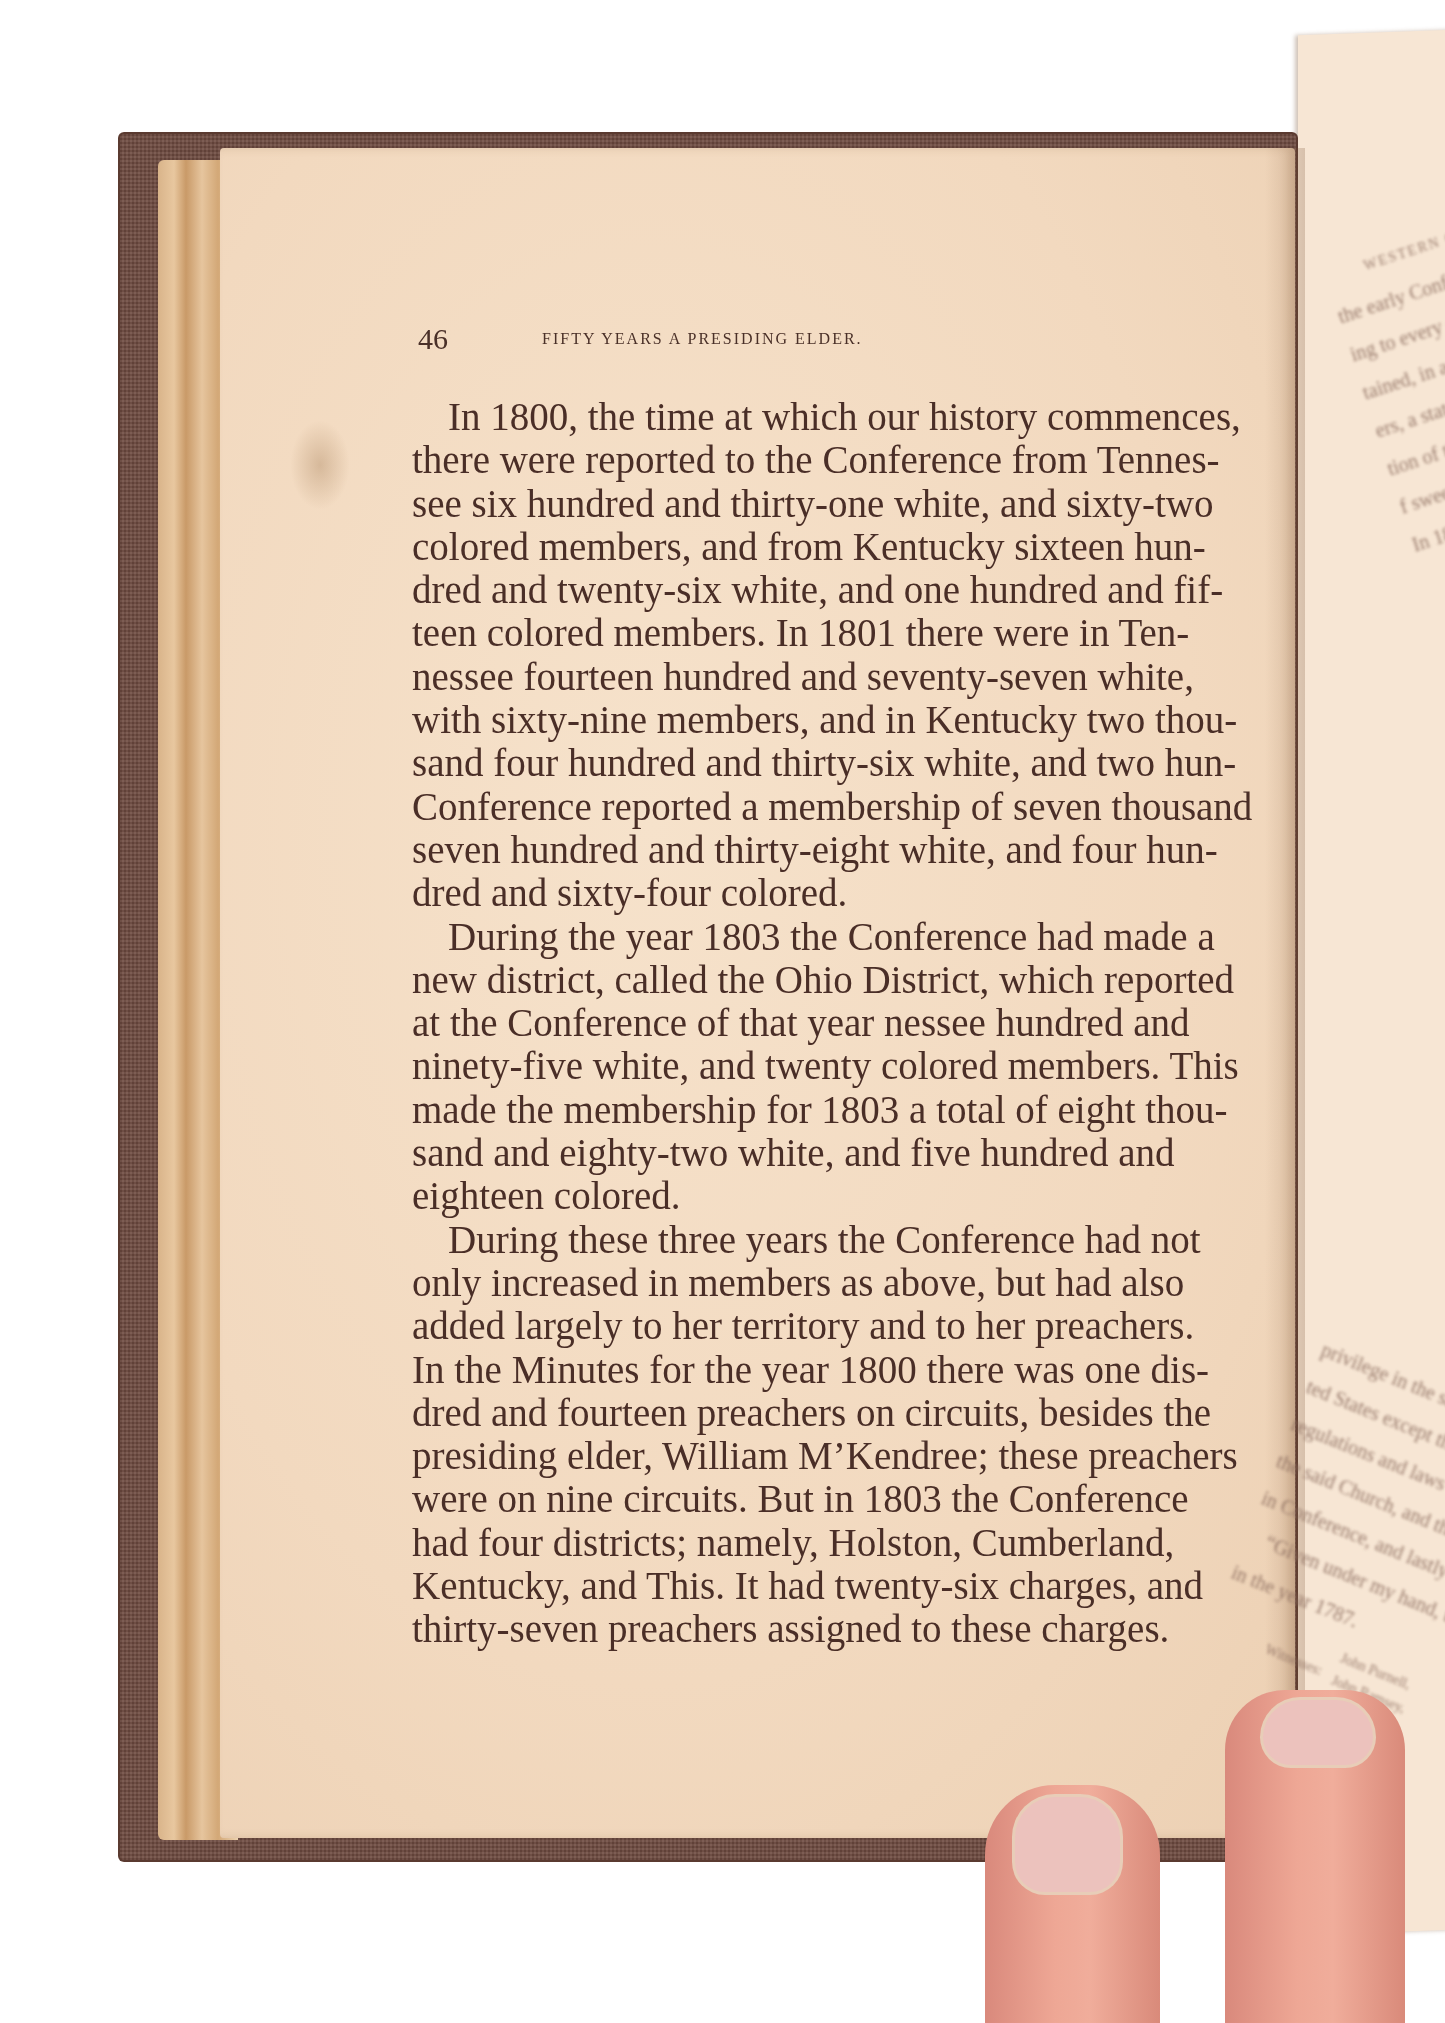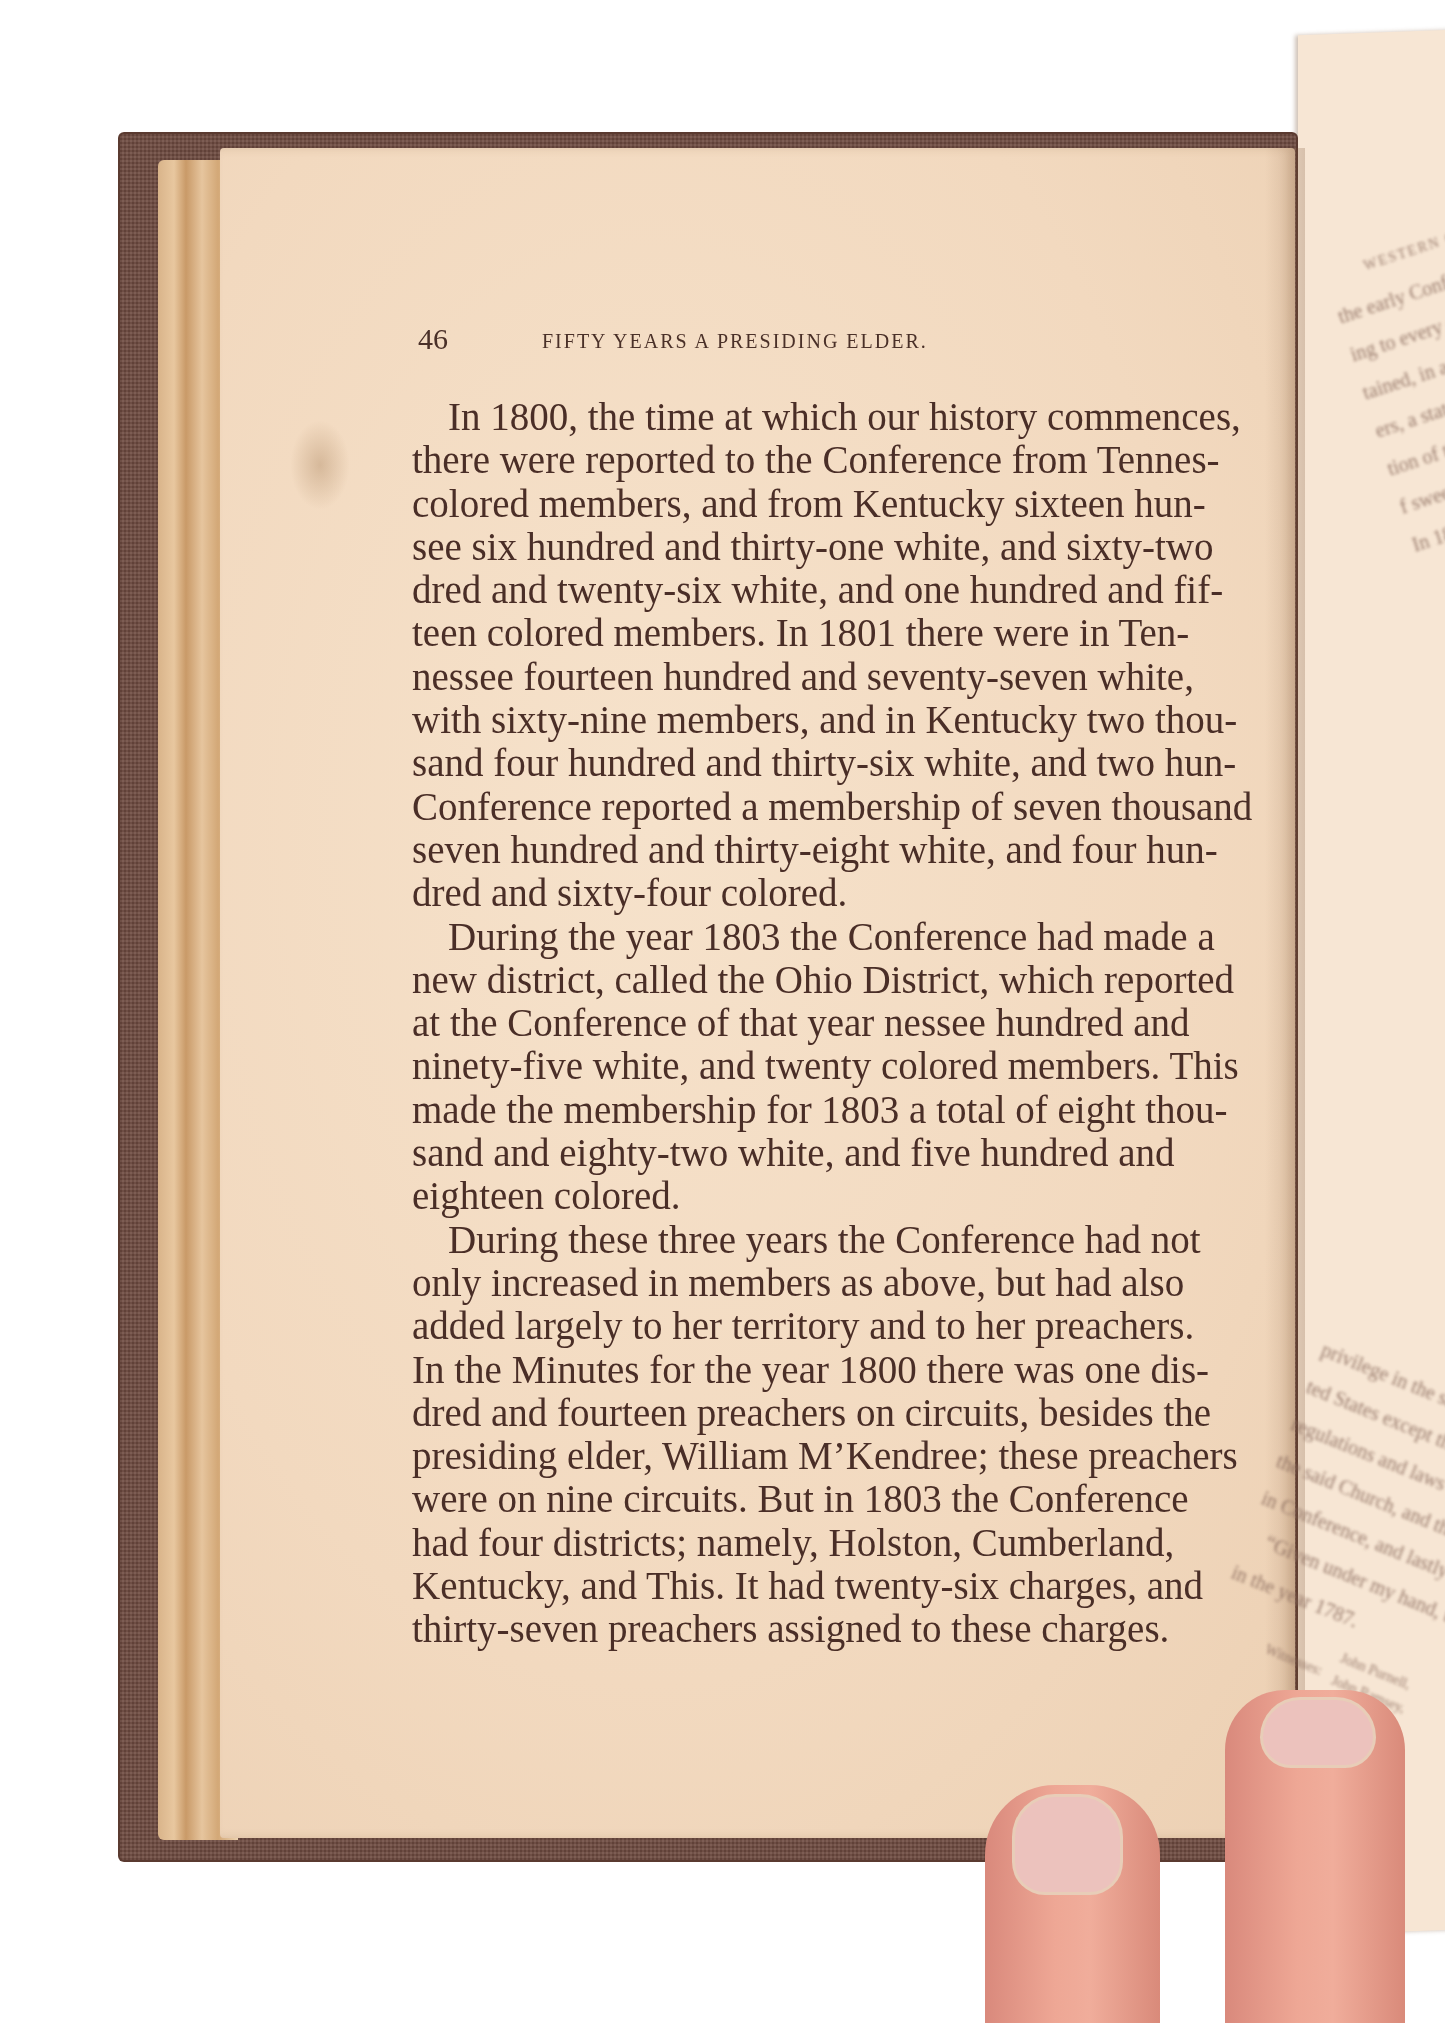--- a/index.html
+++ b/index.html
@@ -99,21 +99,21 @@
     
     .page-number {
       position: absolute;
       left: 378px; top: 322px;
       font-size: 30px;
       color: #4a3028;
     }
     .running-head {
       position: absolute;
       left: 502px; top: 330px;
-      font-size: 20px;
+      font-size: 16px;
       letter-spacing: 2px;
       color: #4a3028;
     }
 
     
     .body-text {
       position: absolute;
       left: 372px; top: 395px;
       width: 748px;
       color: #4a2e27;
@@ -154,22 +154,22 @@
   <div class="stain"></div>
 
   <div class="page-number">46</div>
   <div class="running-head">FIFTY YEARS A PRESIDING ELDER.</div>
 
   <div class="body-text">
 
     <div>
       <span class="para-line indent">In 1800, the time at which our history commences,</span>
       <span class="para-line">there were reported to the Conference from Tennes-</span>
+      <span class="para-line">see six hundred and thirty-one white, and sixty-two</span>
       <span class="para-line">colored members, and from Kentucky sixteen hun-</span>
-      <span class="para-line">see six hundred and thirty-one white, and sixty-two</span>
       <span class="para-line">dred and twenty-six white, and one hundred and fif-</span>
       <span class="para-line">teen colored members.  In 1801 there were in Ten-</span>
       <span class="para-line">nessee fourteen hundred and seventy-seven white,</span>
       <span class="para-line">with sixty-nine members, and in Kentucky two thou-</span>
       <span class="para-line">sand four hundred and thirty-six white, and two hun-</span>
       <span class="para-line">Conference reported a membership of seven thousand</span>
       <span class="para-line">seven hundred and thirty-eight white, and four hun-</span>
       <span class="para-line last">dred and sixty-four colored.</span>
     </div>
 

